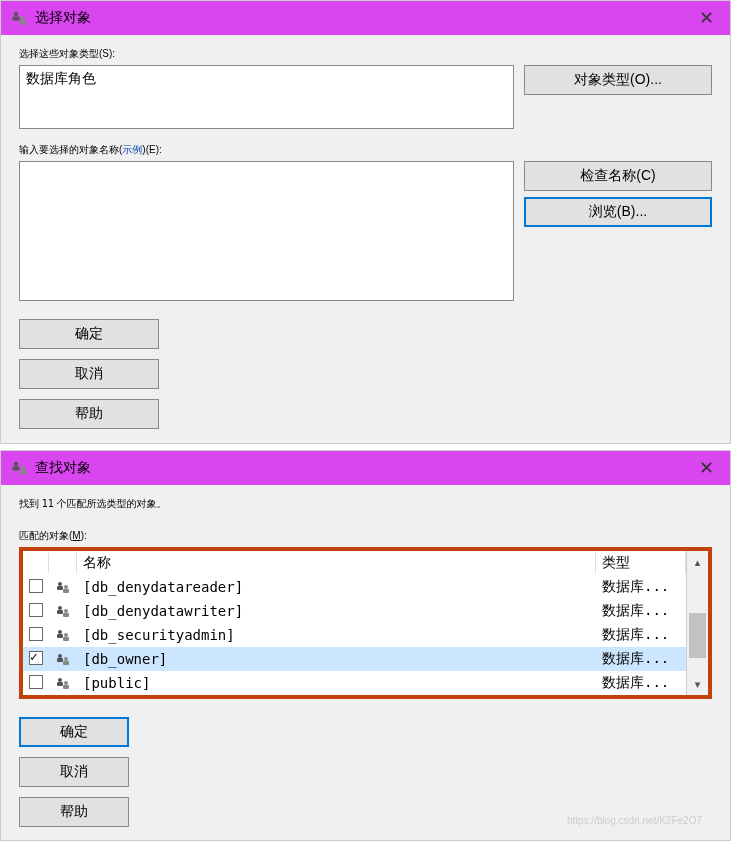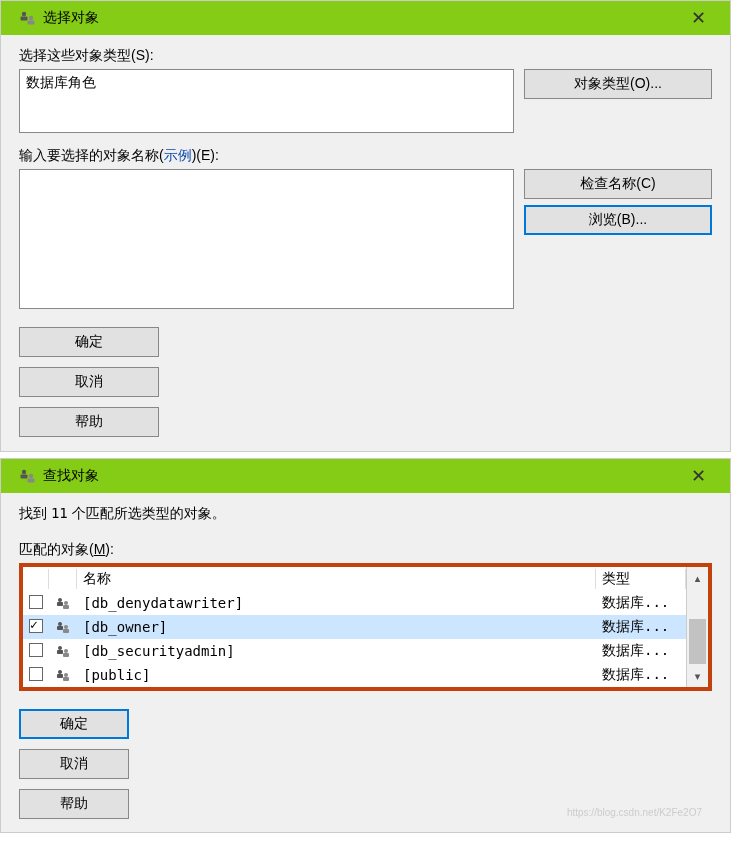--- a/index.html
+++ b/index.html
@@ -12,42 +12,42 @@
     width: 731px;
   }
   .dialog {
     background: #f0f0f0;
     border: 1px solid #ccc;
   }
   .titlebar {
     display: flex;
     align-items: center;
     justify-content: space-between;
-    padding: 6px 18px;
-    background: #84cc16;
+    padding: 6px 10px;
+    background: #d946ef;
   }
   .titlebar-left {
     display: flex;
     align-items: center;
     gap: 6px;
   }
   .title-icon svg { display: block; }
   .close-x {
     font-family: Arial, sans-serif;
     font-size: 18px;
     color: #333;
     padding: 0 6px;
     cursor: default;
   }
   .body {
     padding: 12px 18px 14px 18px;
   }
   .label {
     margin-bottom: 4px;
-    font-size: 14px;
+    font-size: 10px;
   }
   .row {
     display: flex;
     align-items: flex-start;
     gap: 10px;
     margin-bottom: 14px;
   }
   .textbox {
     background: #fff;
     border: 1px solid #888;
@@ -265,43 +265,54 @@
         </thead>
         <tbody id="rows">
             <tr class="row-item">
               <td class="col-check"><span class="chk"></span></td>
               <td class="col-icon"><span class="role-icon"><svg width="16" height="14" viewBox="0 0 16 14">
                     <circle cx="5" cy="4" r="2" fill="#555"></circle>
                     <rect x="2" y="6" width="6" height="4" rx="1" fill="#555"></rect>
                     <circle cx="11" cy="7" r="2" fill="#888"></circle>
                     <rect x="8" y="9" width="6" height="4" rx="1" fill="#888"></rect>
                   </svg></span></td>
+              <td>[db_denydatareader]</td>
+              <td class="col-type">数据库...</td>
+            </tr>
+            <tr class="row-item">
+              <td class="col-check"><span class="chk"></span></td>
+              <td class="col-icon"><span class="role-icon"><svg width="16" height="14" viewBox="0 0 16 14">
+                    <circle cx="5" cy="4" r="2" fill="#555"></circle>
+                    <rect x="2" y="6" width="6" height="4" rx="1" fill="#555"></rect>
+                    <circle cx="11" cy="7" r="2" fill="#888"></circle>
+                    <rect x="8" y="9" width="6" height="4" rx="1" fill="#888"></rect>
+                  </svg></span></td>
               <td>[db_denydatawriter]</td>
+              <td class="col-type">数据库...</td>
+            </tr>
+            <tr class="row-item">
+              <td class="col-check"><span class="chk"></span></td>
+              <td class="col-icon"><span class="role-icon"><svg width="16" height="14" viewBox="0 0 16 14">
+                    <circle cx="5" cy="4" r="2" fill="#555"></circle>
+                    <rect x="2" y="6" width="6" height="4" rx="1" fill="#555"></rect>
+                    <circle cx="11" cy="7" r="2" fill="#888"></circle>
+                    <rect x="8" y="9" width="6" height="4" rx="1" fill="#888"></rect>
+                  </svg></span></td>
+              <td>[db_securityadmin]</td>
               <td class="col-type">数据库...</td>
             </tr>
             <tr class="row-item selected">
               <td class="col-check"><span class="chk checked"></span></td>
               <td class="col-icon"><span class="role-icon"><svg width="16" height="14" viewBox="0 0 16 14">
                     <circle cx="5" cy="4" r="2" fill="#555"></circle>
                     <rect x="2" y="6" width="6" height="4" rx="1" fill="#555"></rect>
                     <circle cx="11" cy="7" r="2" fill="#888"></circle>
                     <rect x="8" y="9" width="6" height="4" rx="1" fill="#888"></rect>
                   </svg></span></td>
               <td>[db_owner]</td>
-              <td class="col-type">数据库...</td>
-            </tr>
-            <tr class="row-item">
-              <td class="col-check"><span class="chk"></span></td>
-              <td class="col-icon"><span class="role-icon"><svg width="16" height="14" viewBox="0 0 16 14">
-                    <circle cx="5" cy="4" r="2" fill="#555"></circle>
-                    <rect x="2" y="6" width="6" height="4" rx="1" fill="#555"></rect>
-                    <circle cx="11" cy="7" r="2" fill="#888"></circle>
-                    <rect x="8" y="9" width="6" height="4" rx="1" fill="#888"></rect>
-                  </svg></span></td>
-              <td>[db_securityadmin]</td>
               <td class="col-type">数据库...</td>
             </tr>
             <tr class="row-item">
               <td class="col-check"><span class="chk"></span></td>
               <td class="col-icon"><span class="role-icon"><svg width="16" height="14" viewBox="0 0 16 14">
                     <circle cx="5" cy="4" r="2" fill="#555"></circle>
                     <rect x="2" y="6" width="6" height="4" rx="1" fill="#555"></rect>
                     <circle cx="11" cy="7" r="2" fill="#888"></circle>
                     <rect x="8" y="9" width="6" height="4" rx="1" fill="#888"></rect>
                   </svg></span></td>

